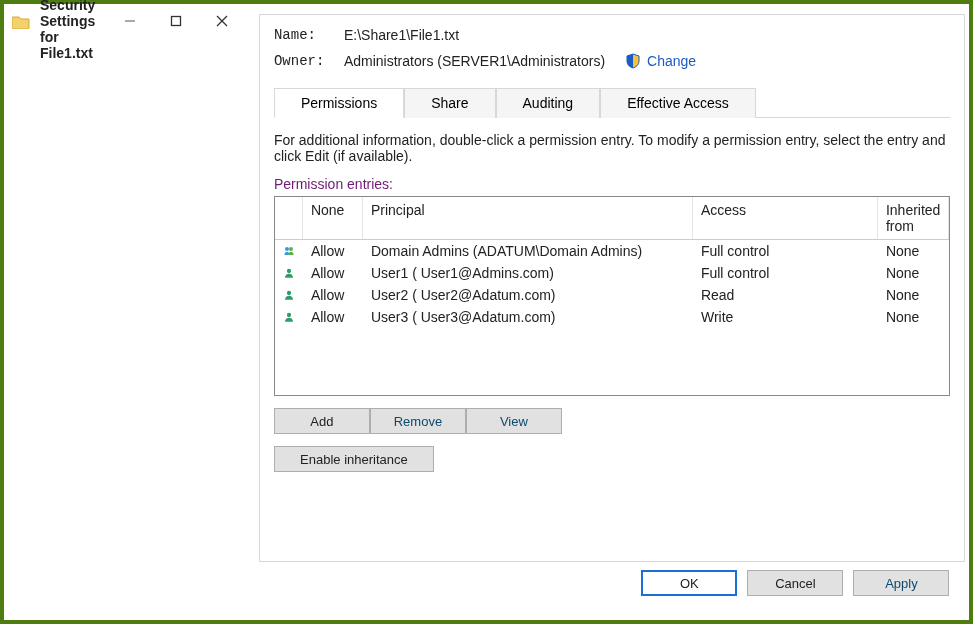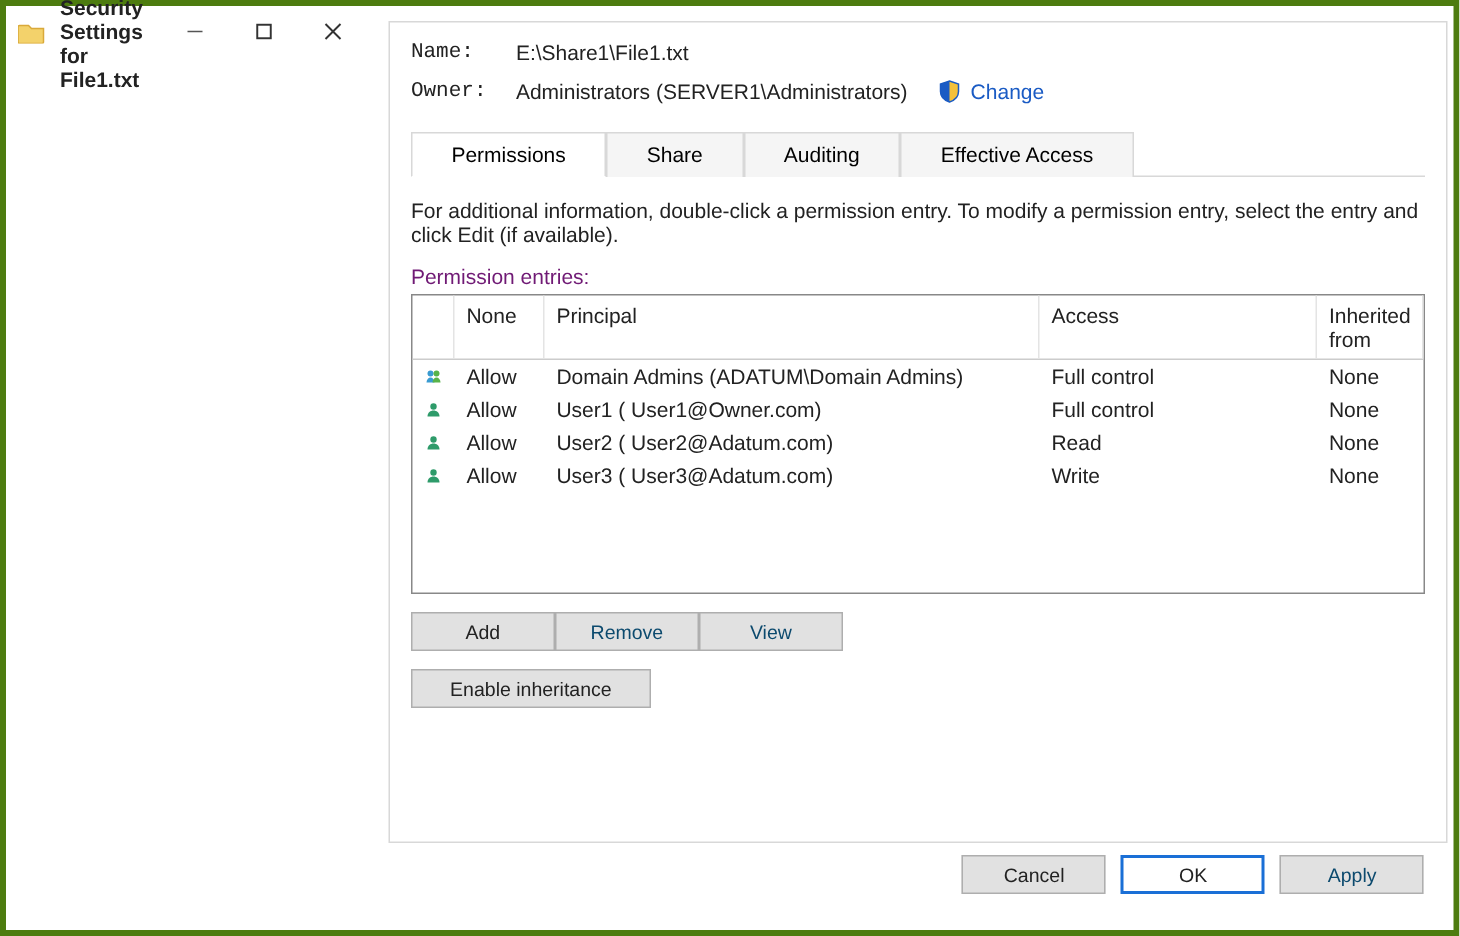--- a/index.html
+++ b/index.html
@@ -134,21 +134,21 @@
               <span class="cell c-inherited">None</span>
             </div>
             <div class="gridrow">
               <span class="cell c-icon person-ico">
                 <svg viewBox="0 0 18 16">
                   <circle cx="9" cy="5" r="3.2" fill="#2e9b6a"></circle>
                   <path d="M3 15c0-4 3-6 6-6s6 2 6 6" fill="#2e9b6a"></path>
                 </svg>
               </span>
               <span class="cell c-type">Allow</span>
-              <span class="cell c-principal">User1 ( User1@Owner.com)</span>
+              <span class="cell c-principal">User1 ( User1@Admins.com)</span>
               <span class="cell c-access">Full control</span>
               <span class="cell c-inherited">None</span>
             </div>
             <div class="gridrow">
               <span class="cell c-icon person-ico">
                 <svg viewBox="0 0 18 16">
                   <circle cx="9" cy="5" r="3.2" fill="#2e9b6a"></circle>
                   <path d="M3 15c0-4 3-6 6-6s6 2 6 6" fill="#2e9b6a"></path>
                 </svg>
               </span>
@@ -178,18 +178,18 @@
         <button class="btn disabled">View</button>
       </div>
 
       <div class="btnrow">
         <button class="btn" style="min-width:160px">Enable inheritance</button>
       </div>
 
     </div>
 
     <div class="footer">
+      <button class="btn primary" style="min-width:96px">OK</button>
       <button class="btn">Cancel</button>
-      <button class="btn primary" style="min-width:96px">OK</button>
       <button class="btn disabled">Apply</button>
     </div>
   </div>
 </div>
 
 </body></html>

